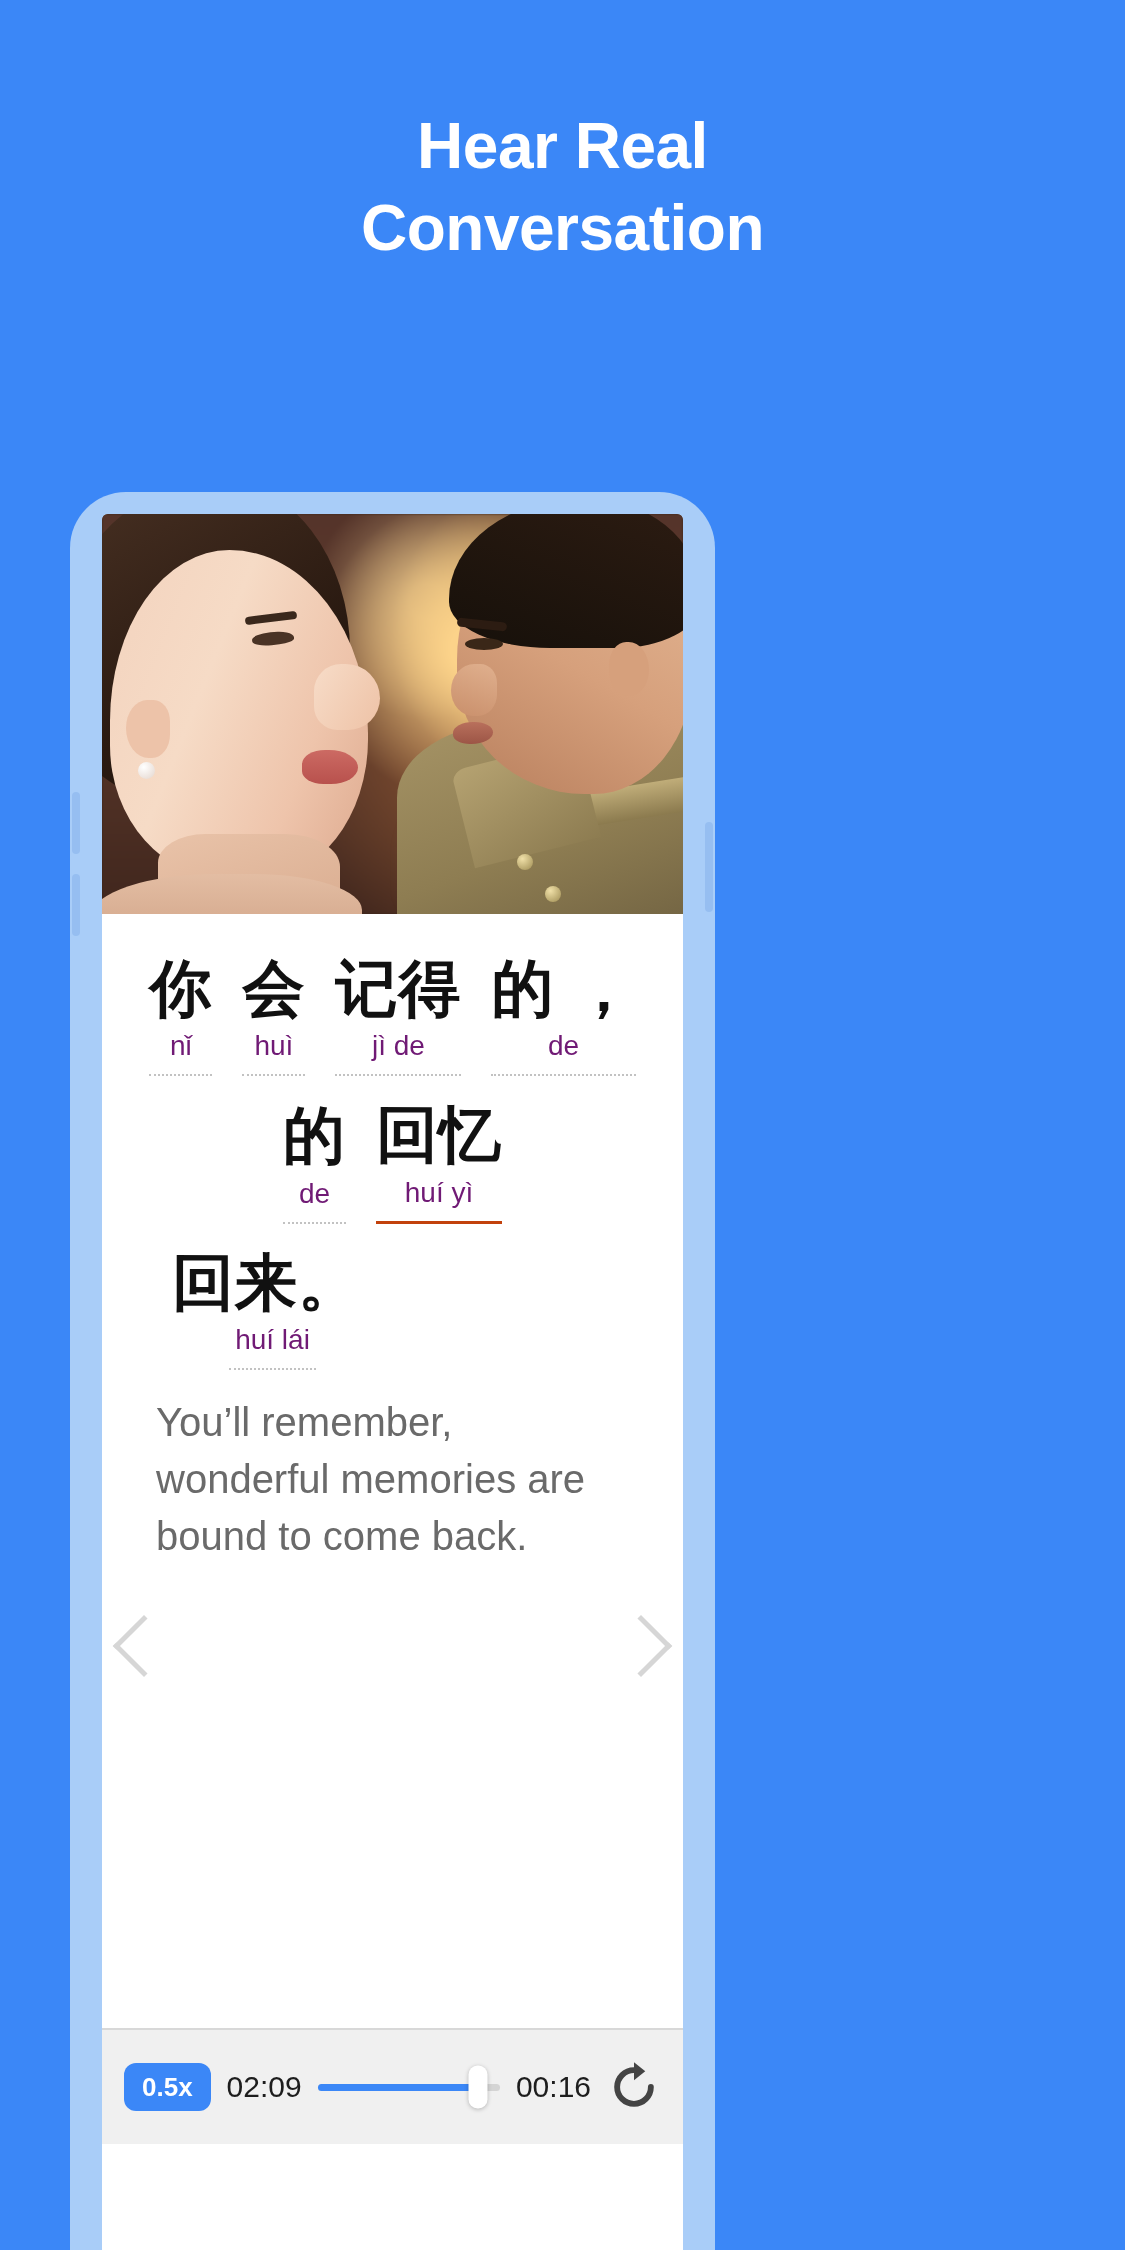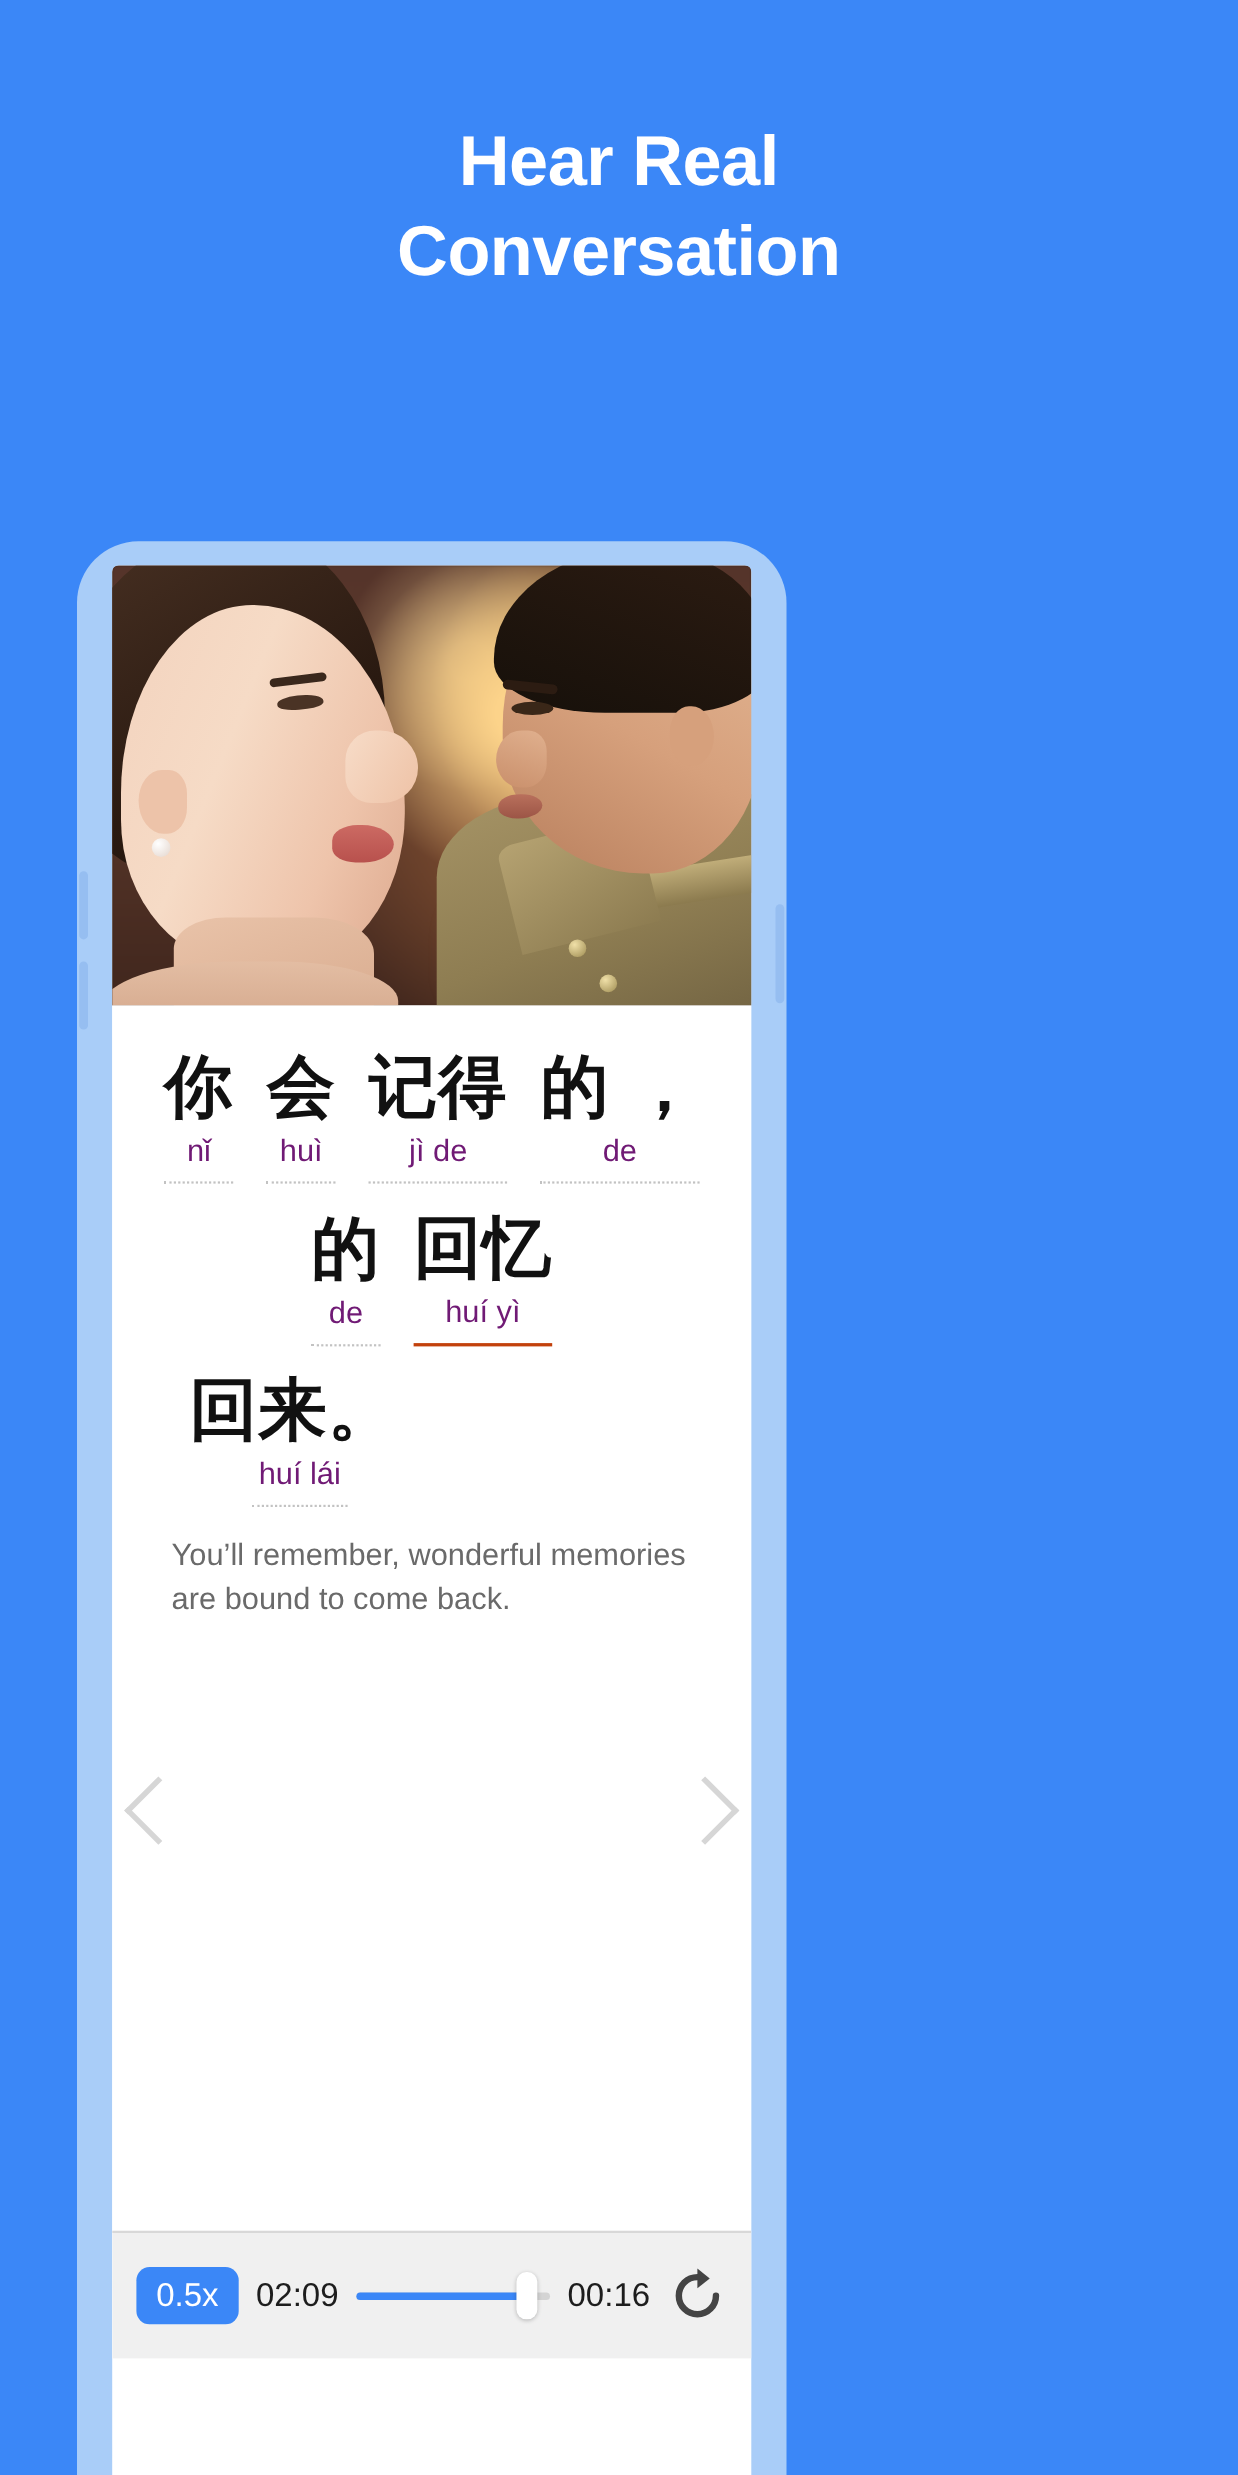--- a/index.html
+++ b/index.html
@@ -249,21 +249,21 @@
     color: #701a75;
     line-height: 1.5;
     padding: 2px 6px 7px 6px;
     white-space: nowrap;
     border-bottom: 2px dotted #c2c2c2;
   }
   .pinyin.hl { border-bottom: 3px solid #c2410c; }
 
   .translation {
     margin: 19px 54px 0 54px;
-    font-size: 28px;
+    font-size: 40px;
     line-height: 1.42;
     color: #6a6a6a;
   }
 
   
   .chev {
     position: absolute;
     width: 44px; height: 44px;
     border-right: 5px solid #d6d6d6;
     border-bottom: 5px solid #d6d6d6;
@@ -280,22 +280,22 @@
     background: #f0f0f0;
     border-top: 2px solid #d8d8d8;
     display: flex;
     align-items: center;
     padding: 0 22px;
     gap: 16px;
   }
   .speed {
     background: #3b87f7;
     color: #ffffff;
-    font-size: 30px;
-    font-weight: 400;
+    font-size: 26px;
+    font-weight: 700;
     padding: 11px 18px;
     border-radius: 12px;
     line-height: 1;
   }
   .time {
     font-size: 30px;
     color: #1d1d1d;
     white-space: nowrap;
   }
   .track {

